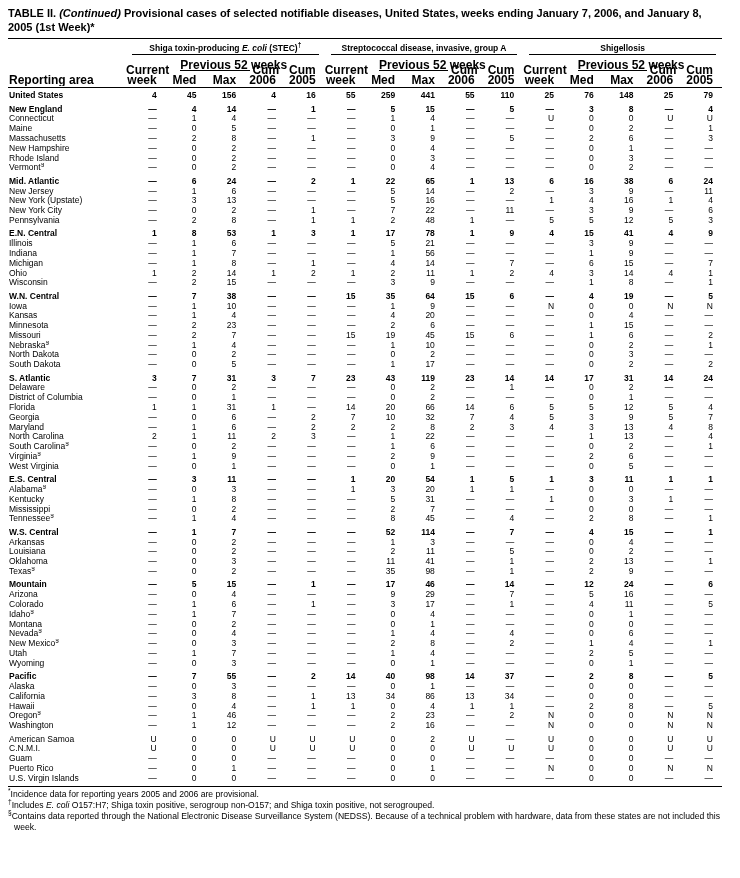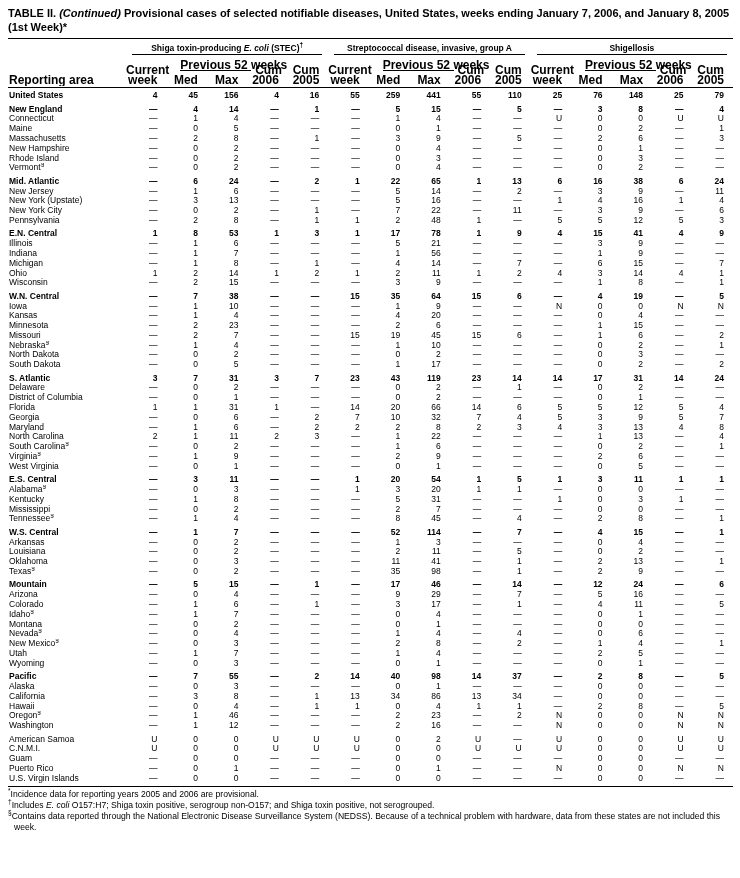--- a/index.html
+++ b/index.html
@@ -2,21 +2,21 @@
 <html><head>
 <meta charset="utf-8">
 <style>
   html,body { margin:0; padding:0; background:#fff; }
   body {
     width:740px; height:878px;
     font-family:"Liberation Sans", sans-serif;
     color:#000; overflow:hidden;
     -webkit-font-smoothing:antialiased;
   }
-  .page { padding:6px 7px 0 8px; }
+  .page { padding:6px 18px 0 8px; }
   .title { font-size:11px; font-weight:bold; line-height:1.3; letter-spacing:0; }
   .title .cont { font-style:italic; }
   .toprule { border-bottom:1.2px solid #000; margin-top:3px; }
 
   .grid { display:grid; grid-template-columns:118px repeat(15,1fr); align-items:end; }
 
   
   .ghdr { margin-top:3px; font-size:8.5px; font-weight:bold; }
   .gcell { grid-column:span 5; text-align:center; padding:1px 6px 1px 6px; }
   .gcell .line { border-bottom:1px solid #000; padding-bottom:1px; display:block; white-space:nowrap; }

